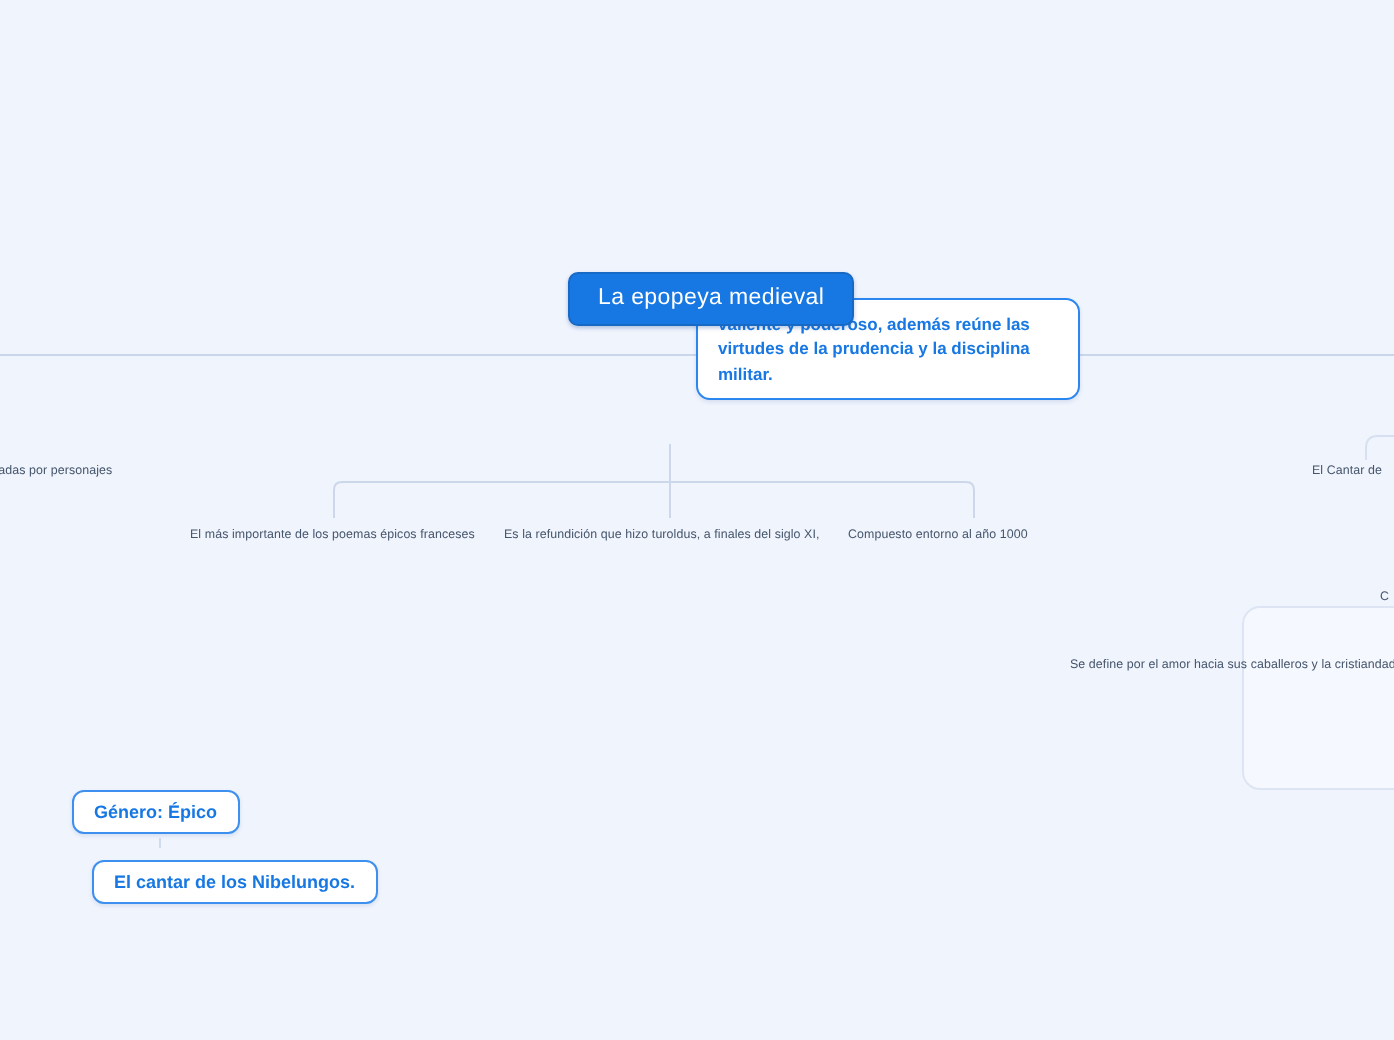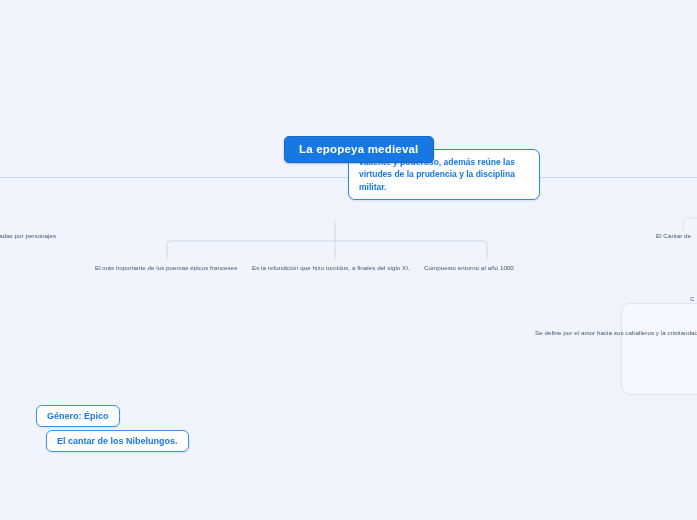--- a/index.html
+++ b/index.html
@@ -33,21 +33,21 @@
   .node {
     position: absolute;
     box-sizing: border-box;
     white-space: nowrap;
   }
   .node-root {
     background: #1878e3;
     border: 1px solid #1769c6;
     border-radius: 5px;
     color: #ffffff;
-    font-weight: bold;
+    font-weight: normal;
     font-size: 11.5px;
     letter-spacing: .2px;
     padding: 6px 14px 7px 14px;
     box-shadow: 0 1px 2px rgba(20,70,150,.30);
     z-index: 40;
   }
   .node-callout {
     background: #ffffff;
     border: 1.4px solid #2b87ef;
     border-radius: 7px;
@@ -144,21 +144,21 @@
   <div class="clipped-char" style="left:690px; top:295px;">C</div>
 
   <div class="node-leaf" style="left:95px; top:264px;">El más importante de los poemas épicos franceses</div>
 
   <div class="node-leaf" style="left:252px; top:264px;">Es la refundición que hizo turoldus, a finales del siglo XI,</div>
 
   <div class="node-leaf" style="left:424px; top:264px;">Compuesto entorno al año 1000</div>
 
   <div class="node-leaf" style="left:535px; top:329px;">Se define por el amor hacia sus caballeros y la cristiandad</div>
 
-  <div class="node node-box behind" style="left:36px; top:405px;">
+  <div class="node node-box behind" style="left:36px; top:395px;">
     <span>Género: Épico</span>
   </div>
 
   <div class="node node-box front" style="left:46px; top:430px;">
     <span>El cantar de los Nibelungos.</span>
   </div>
 
 </div>
 
 </body></html>

